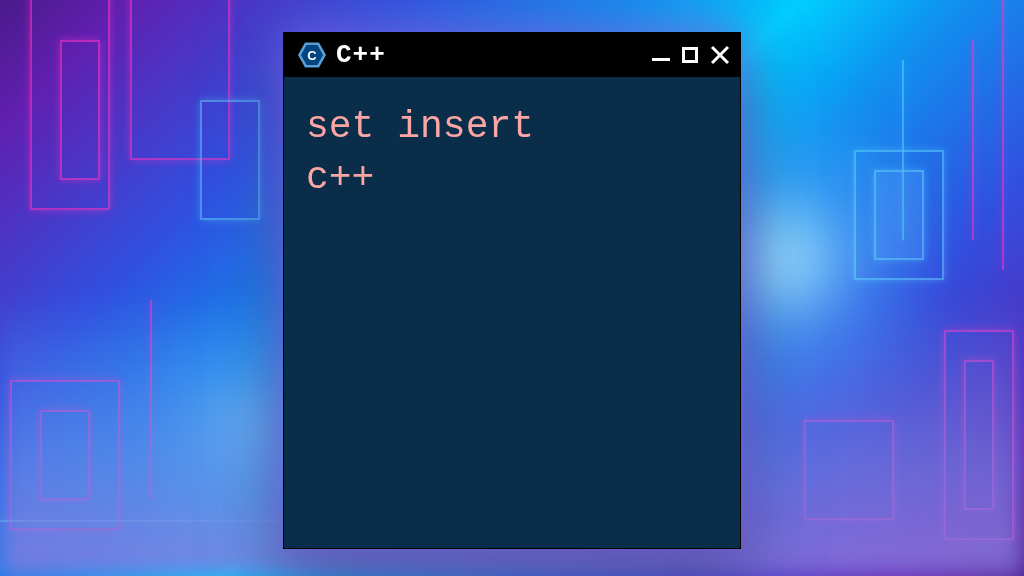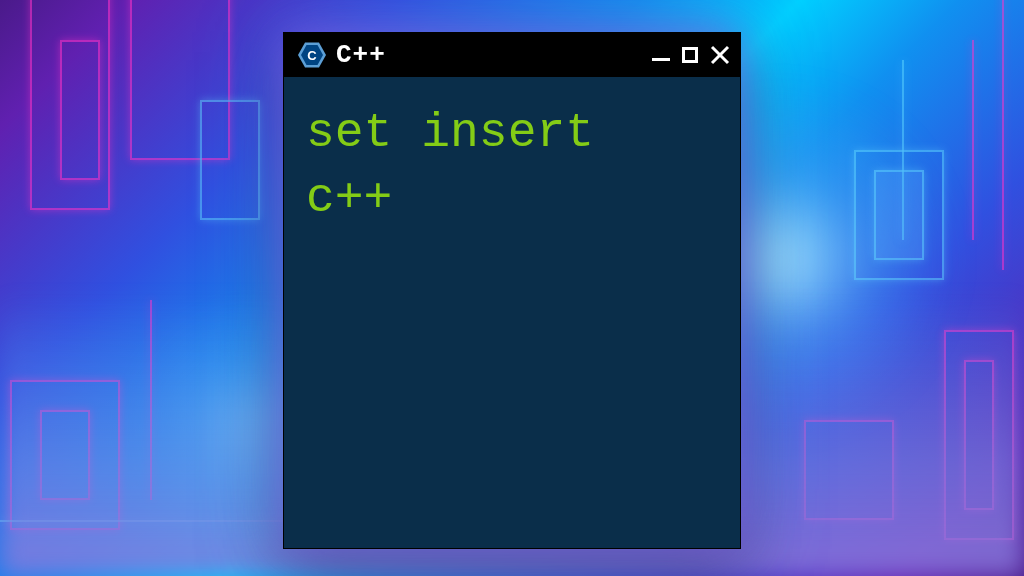--- a/index.html
+++ b/index.html
@@ -136,22 +136,22 @@
       line-height: 1;
       display: flex;
       align-items: center;
       justify-content: center;
     }
     .ctrl-min { width: 18px; height: 3px; background: #fff; margin-top: 8px;}
     .ctrl-max { width: 16px; height: 16px; border: 3px solid #fff; }
     .ctrl-close svg { width: 20px; height: 20px; }
     .terminal-body {
       padding: 24px 22px;
-      color: #84cc16;
-      font-size: 48px;
+      color: #fca5a5;
+      font-size: 38px;
       font-family: "Courier New", monospace;
       line-height: 1.35;
       letter-spacing: 0px;
     }
     .terminal-line { white-space: pre; }
   </style>
 </head>
 <body>
 
 <div class="background">

